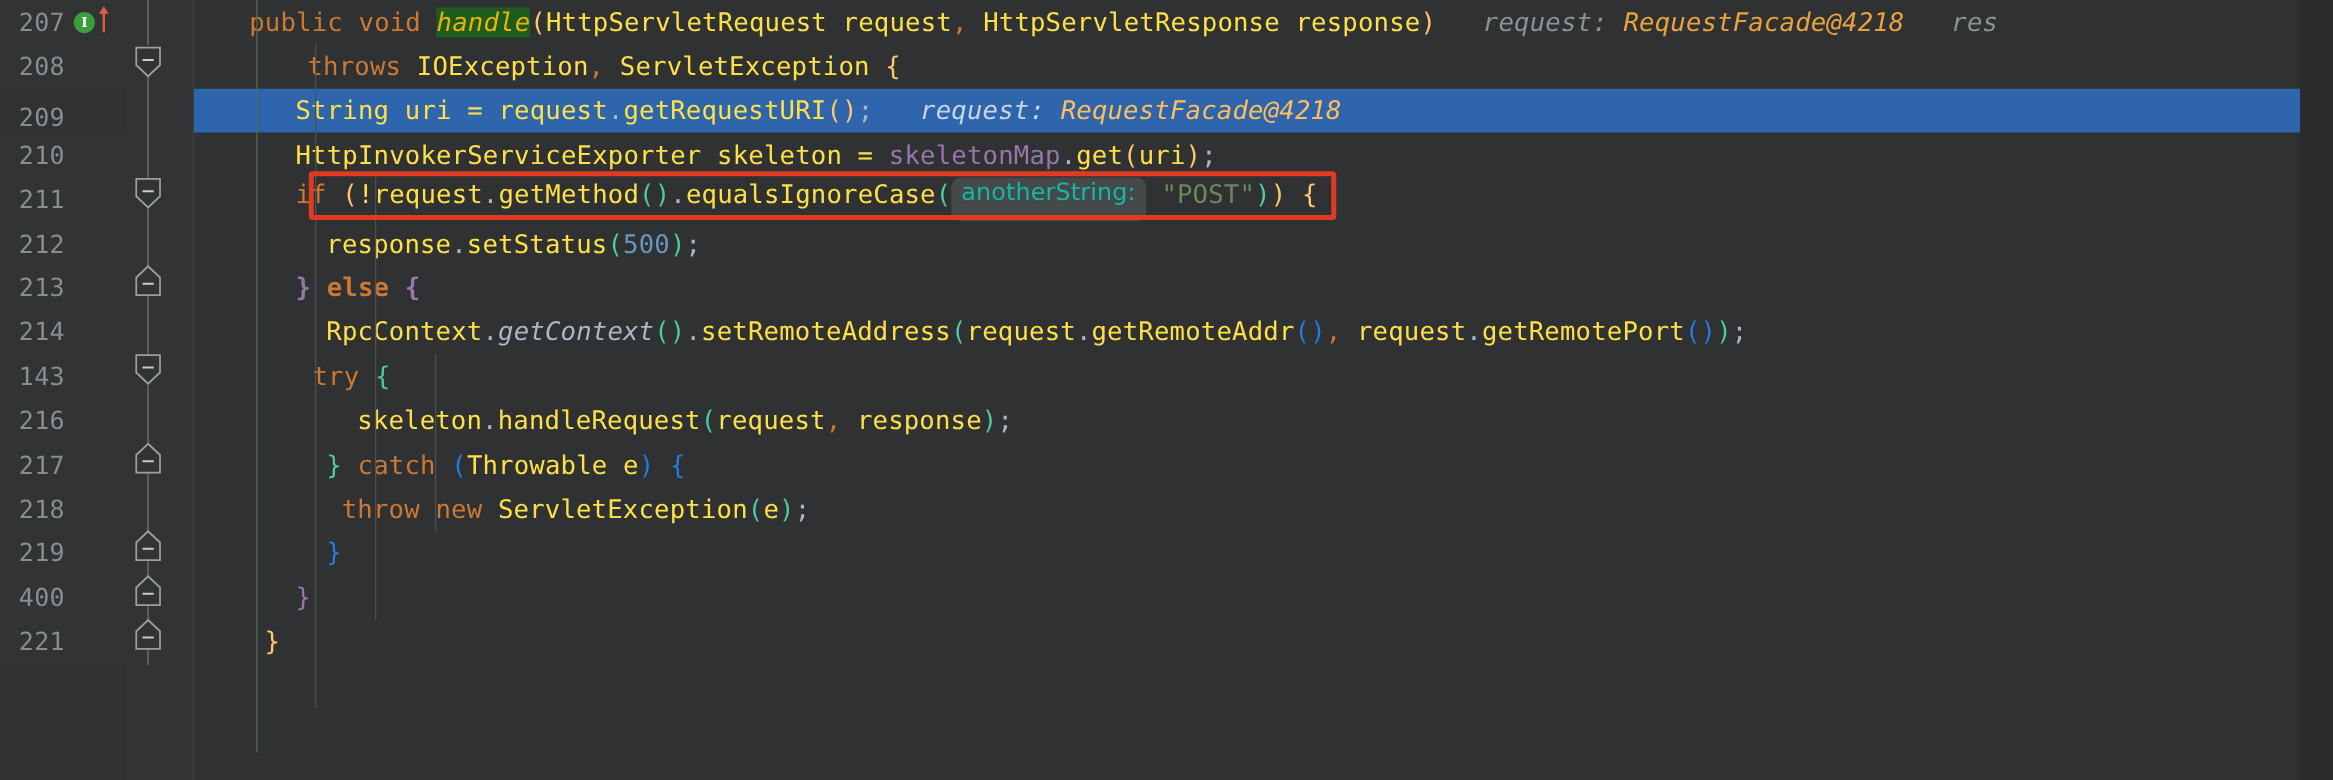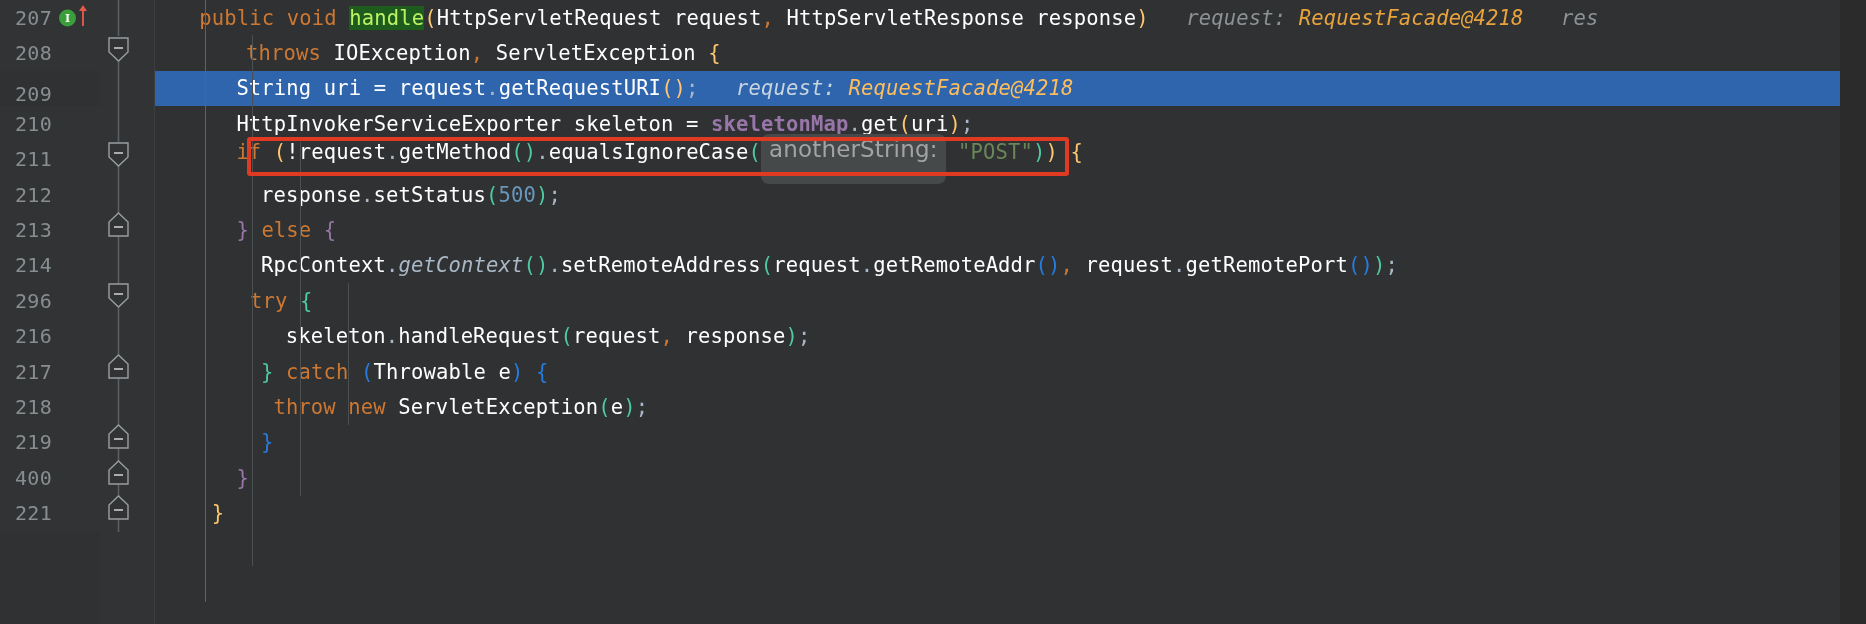--- a/index.html
+++ b/index.html
@@ -111,53 +111,53 @@
   .iguide {
     position: absolute;
     top: 0; bottom: 0;
     width: 1px;
     background: #4b5052;
   }
   .iguide.green { background: #4e6e4e; }
 
   
   .kw   { color: #cc7832; }
-  .plain{ color: #ffffff; }
+  .plain{ color: #fde047; }
   .punc { color: #a9b7c6; }
   .paren{ color: #ffc66d; }
   .paren-g2 { color: #4ec9a0; }
   .paren-b { color: #287bde; }
   .paren-v { color: #9876aa; }
-  .static { color: #9876aa; font-weight: bold; }
+  .static { color: #9876aa; }
   .staticm { color: #a9b7c6; font-style: italic; margin-top: 16px; }
   .str  { color: #6a8759; }
   .num  { color: #6897bb; }
   .comma{ color: #cc7832; }
-  .hl-green { background: #1d5c1d; color: #bef264; }
+  .hl-green { background: #1d5c1d; color: #eab308; font-style: italic; }
   .semi { color: #a9b7c6; }
 
   
   .hint-label {
     color: #8c9194;
     font-style: italic;
   }
   .hint-val {
     color: #e8a33d;
     font-style: italic;
   }
   .sel .hint-label { color: #c8d4e0; }
   .sel .hint-val   { color: #ffbe5c; }
 
   .param-chip {
     display: inline-block;
     background: #45494a;
-    color: #a3a3a3;
+    color: #14b8a6;
     border-radius: 8px;
-    padding: 1px 8px 20px 8px;
-    font-size: 23px;
+    padding: 1px 8px 10px 8px;
+    font-size: 19px;
     line-height: 1.25;
     font-family: "DejaVu Sans", "Liberation Sans", sans-serif;
     vertical-align: 2px;
   }
 
   
   #redbox {
     position: absolute;
     left: 247px;
     top: 137px;
@@ -234,23 +234,23 @@
   <div id="rows">
       <div class="row"><div class="gutter"><span class="lineno">207</span><div class="gicons"><div class="impl-icon">I</div><svg class="impl-arrow" viewBox="0 0 10 22">
               <line x1="5" y1="22" x2="5" y2="5" stroke="#e05b4b" stroke-width="1.9"></line>
               <path d="M5,1 L9,7 L1,7 Z" fill="#e05b4b"></path>
             </svg></div></div><div class="codearea"><span class="code" style="margin-left: 49.36px;"><span class="kw">public</span><span class="plain"> </span><span class="kw">void</span><span class="plain"> </span><span class="hl-green">handle</span><span class="paren">(</span><span class="plain">HttpServletRequest request</span><span class="comma">,</span><span class="plain"> HttpServletResponse response</span><span class="paren">)</span><span>   </span><span class="hint-label">request:</span><span> </span><span class="hint-val">RequestFacade@4218</span><span>   </span><span class="hint-label">res</span></span></div></div>
       <div class="row"><div class="gutter"><span class="lineno">208</span><div class="gicons"></div></div><div class="codearea"><span class="code" style="margin-left: 96px;"><span class="kw">throws</span><span class="plain"> IOException</span><span class="comma">,</span><span class="plain"> ServletException </span><span class="paren">{</span></span></div></div>
       <div class="row sel"><div class="gutter"><span class="lineno">209</span><div class="gicons"></div></div><div class="codearea"><span class="code" style="margin-left: 86.38px;"><span class="plain">String uri = request</span><span class="punc">.</span><span class="plain">getRequestURI</span><span class="paren">()</span><span class="semi">;</span><span>   </span><span class="hint-label">request:</span><span> </span><span class="hint-val">RequestFacade@4218</span></span></div></div>
       <div class="row"><div class="gutter"><span class="lineno">210</span><div class="gicons"></div></div><div class="codearea"><span class="code" style="margin-left: 86.38px;"><span class="plain">HttpInvokerServiceExporter skeleton = </span><span class="static">skeletonMap</span><span class="punc">.</span><span class="plain">get</span><span class="paren">(</span><span class="plain">uri</span><span class="paren">)</span><span class="semi">;</span></span></div></div>
       <div class="row"><div class="gutter"><span class="lineno">211</span><div class="gicons"></div></div><div class="codearea"><span class="code" style="margin-left: 86.38px;"><span class="kw">if</span><span class="plain"> </span><span class="paren">(</span><span class="plain">!request</span><span class="punc">.</span><span class="plain">getMethod</span><span class="paren-g2">()</span><span class="punc">.</span><span class="plain">equalsIgnoreCase</span><span class="paren-g2">(</span><span><span class="param-chip">anotherString:</span></span><span class="plain"> </span><span class="str">"POST"</span><span class="paren-g2">)</span><span class="paren">)</span><span class="plain"> </span><span class="paren">{</span></span></div></div>
       <div class="row"><div class="gutter"><span class="lineno">212</span><div class="gicons"></div></div><div class="codearea"><span class="code" style="margin-left: 111.06px;"><span class="plain">response</span><span class="punc">.</span><span class="plain">setStatus</span><span class="paren-g2">(</span><span class="num">500</span><span class="paren-g2">)</span><span class="semi">;</span></span></div></div>
-      <div class="row"><div class="gutter"><span class="lineno">213</span><div class="gicons"></div></div><div class="codearea"><span class="code" style="margin-left: 86.38px;"><span class="paren-v">}</span><span class="plain"> </span><span class="kw">else</span><span class="plain"> </span><span class="paren-v">{</span></span></div></div>
+      <div class="row"><div class="gutter"><span class="lineno">213</span><div class="gicons"></div></div><div class="codearea"><span class="code" style="margin-left: 86.38px; font-weight: bold;"><span class="paren-v">}</span><span class="plain"> </span><span class="kw">else</span><span class="plain"> </span><span class="paren-v">{</span></span></div></div>
       <div class="row"><div class="gutter"><span class="lineno">214</span><div class="gicons"></div></div><div class="codearea"><span class="code" style="margin-left: 111.06px;"><span class="plain">RpcContext</span><span class="punc">.</span><span class="staticm">getContext</span><span class="paren-g2">()</span><span class="punc">.</span><span class="plain">setRemoteAddress</span><span class="paren-g2">(</span><span class="plain">request</span><span class="punc">.</span><span class="plain">getRemoteAddr</span><span class="paren-b">()</span><span class="comma">,</span><span class="plain"> request</span><span class="punc">.</span><span class="plain">getRemotePort</span><span class="paren-b">()</span><span class="paren-g2">)</span><span class="semi">;</span></span></div></div>
-      <div class="row"><div class="gutter"><span class="lineno">296</span><div class="gicons"></div></div><div class="codearea"><span class="code" style="margin-left: 100px;"><span class="kw">try</span><span class="plain"> </span><span class="paren-g2">{</span></span></div></div>
+      <div class="row"><div class="gutter"><span class="lineno">143</span><div class="gicons"></div></div><div class="codearea"><span class="code" style="margin-left: 100px;"><span class="kw">try</span><span class="plain"> </span><span class="paren-g2">{</span></span></div></div>
       <div class="row"><div class="gutter"><span class="lineno">216</span><div class="gicons"></div></div><div class="codearea"><span class="code" style="margin-left: 135.74px;"><span class="plain">skeleton</span><span class="punc">.</span><span class="plain">handleRequest</span><span class="paren-g2">(</span><span class="plain">request</span><span class="comma">,</span><span class="plain"> response</span><span class="paren-g2">)</span><span class="semi">;</span></span></div></div>
       <div class="row"><div class="gutter"><span class="lineno">217</span><div class="gicons"></div></div><div class="codearea"><span class="code" style="margin-left: 111.06px;"><span class="paren-g2">}</span><span class="plain"> </span><span class="kw">catch</span><span class="plain"> </span><span class="paren-b">(</span><span class="plain">Throwable e</span><span class="paren-b">)</span><span class="plain"> </span><span class="paren-b">{</span></span></div></div>
       <div class="row"><div class="gutter"><span class="lineno">218</span><div class="gicons"></div></div><div class="codearea"><span class="code" style="margin-left: 123.4px;"><span class="kw">throw</span><span class="plain"> </span><span class="kw">new</span><span class="plain"> ServletException</span><span class="paren-g2">(</span><span class="plain">e</span><span class="paren-g2">)</span><span class="semi">;</span></span></div></div>
       <div class="row"><div class="gutter"><span class="lineno">219</span><div class="gicons"></div></div><div class="codearea"><span class="code" style="margin-left: 111.06px;"><span class="paren-b">}</span></span></div></div>
       <div class="row"><div class="gutter"><span class="lineno">400</span><div class="gicons"></div></div><div class="codearea"><span class="code" style="margin-left: 86.38px;"><span class="paren-v">}</span></span></div></div>
       <div class="row"><div class="gutter"><span class="lineno">221</span><div class="gicons"></div></div><div class="codearea"><span class="code" style="margin-left: 61.7px;"><span class="paren">}</span></span></div></div>
     </div>
 
   <div id="redbox"></div>
 <div class="iguide green" style="left: 205px; top: 0px; height: 601.8px; bottom: auto;"></div>

